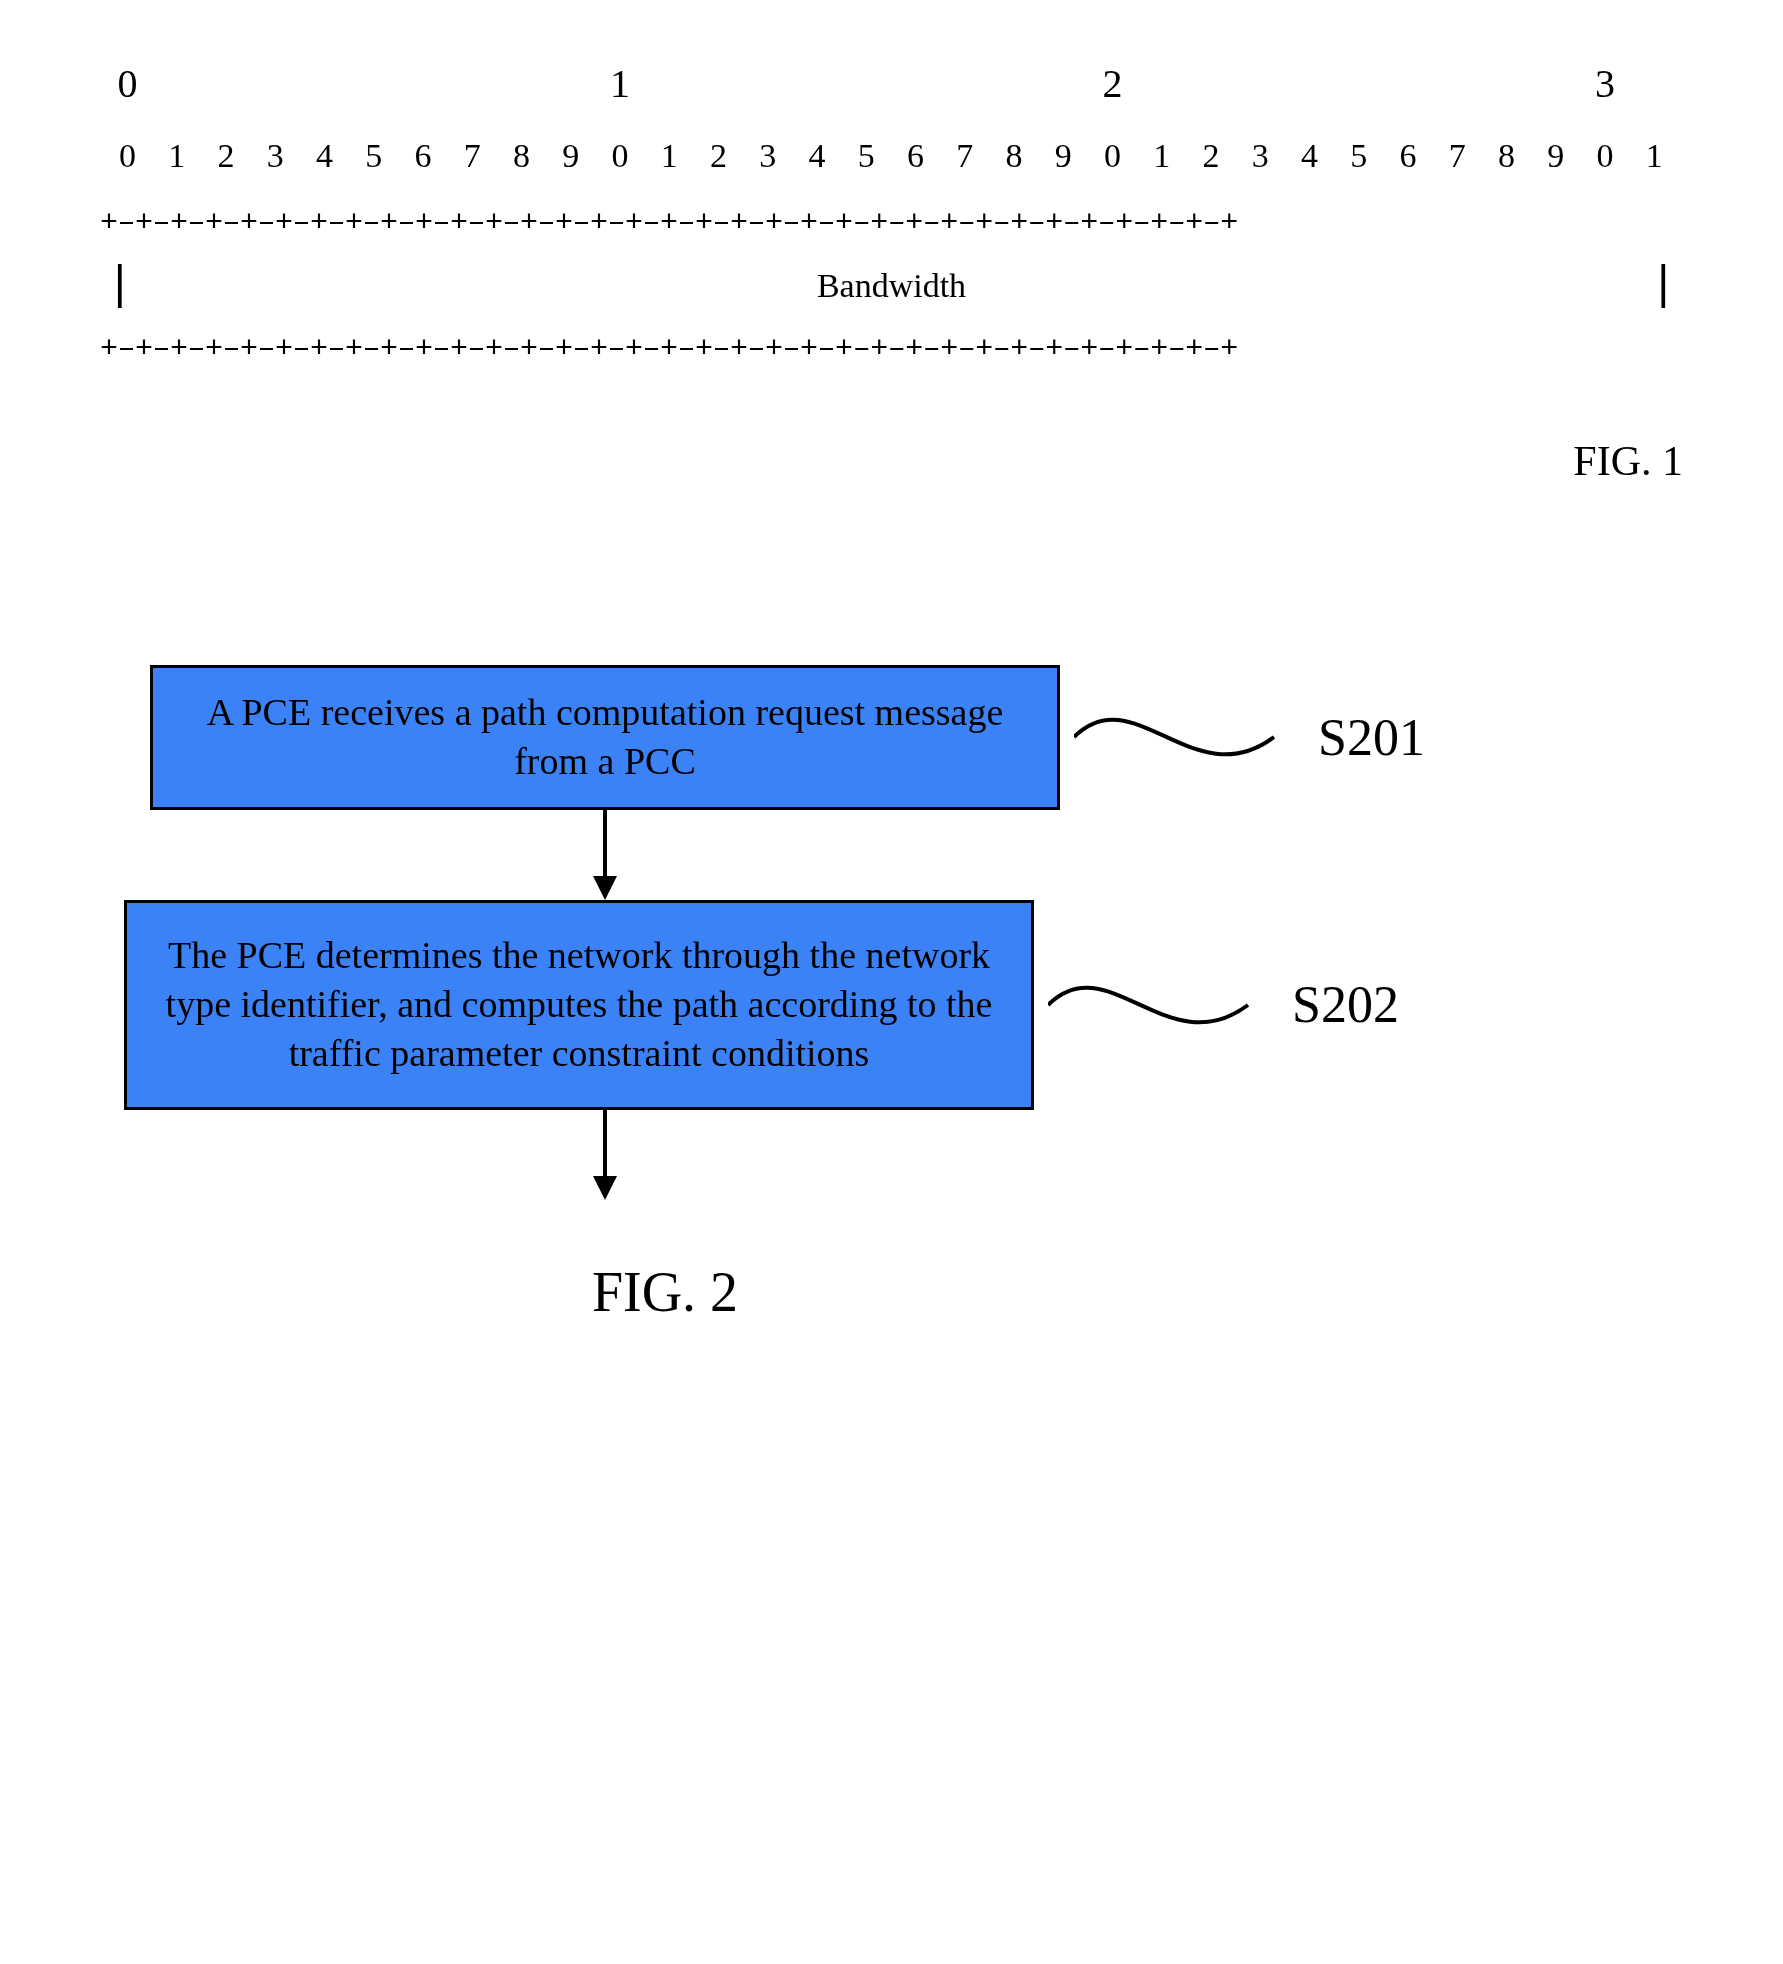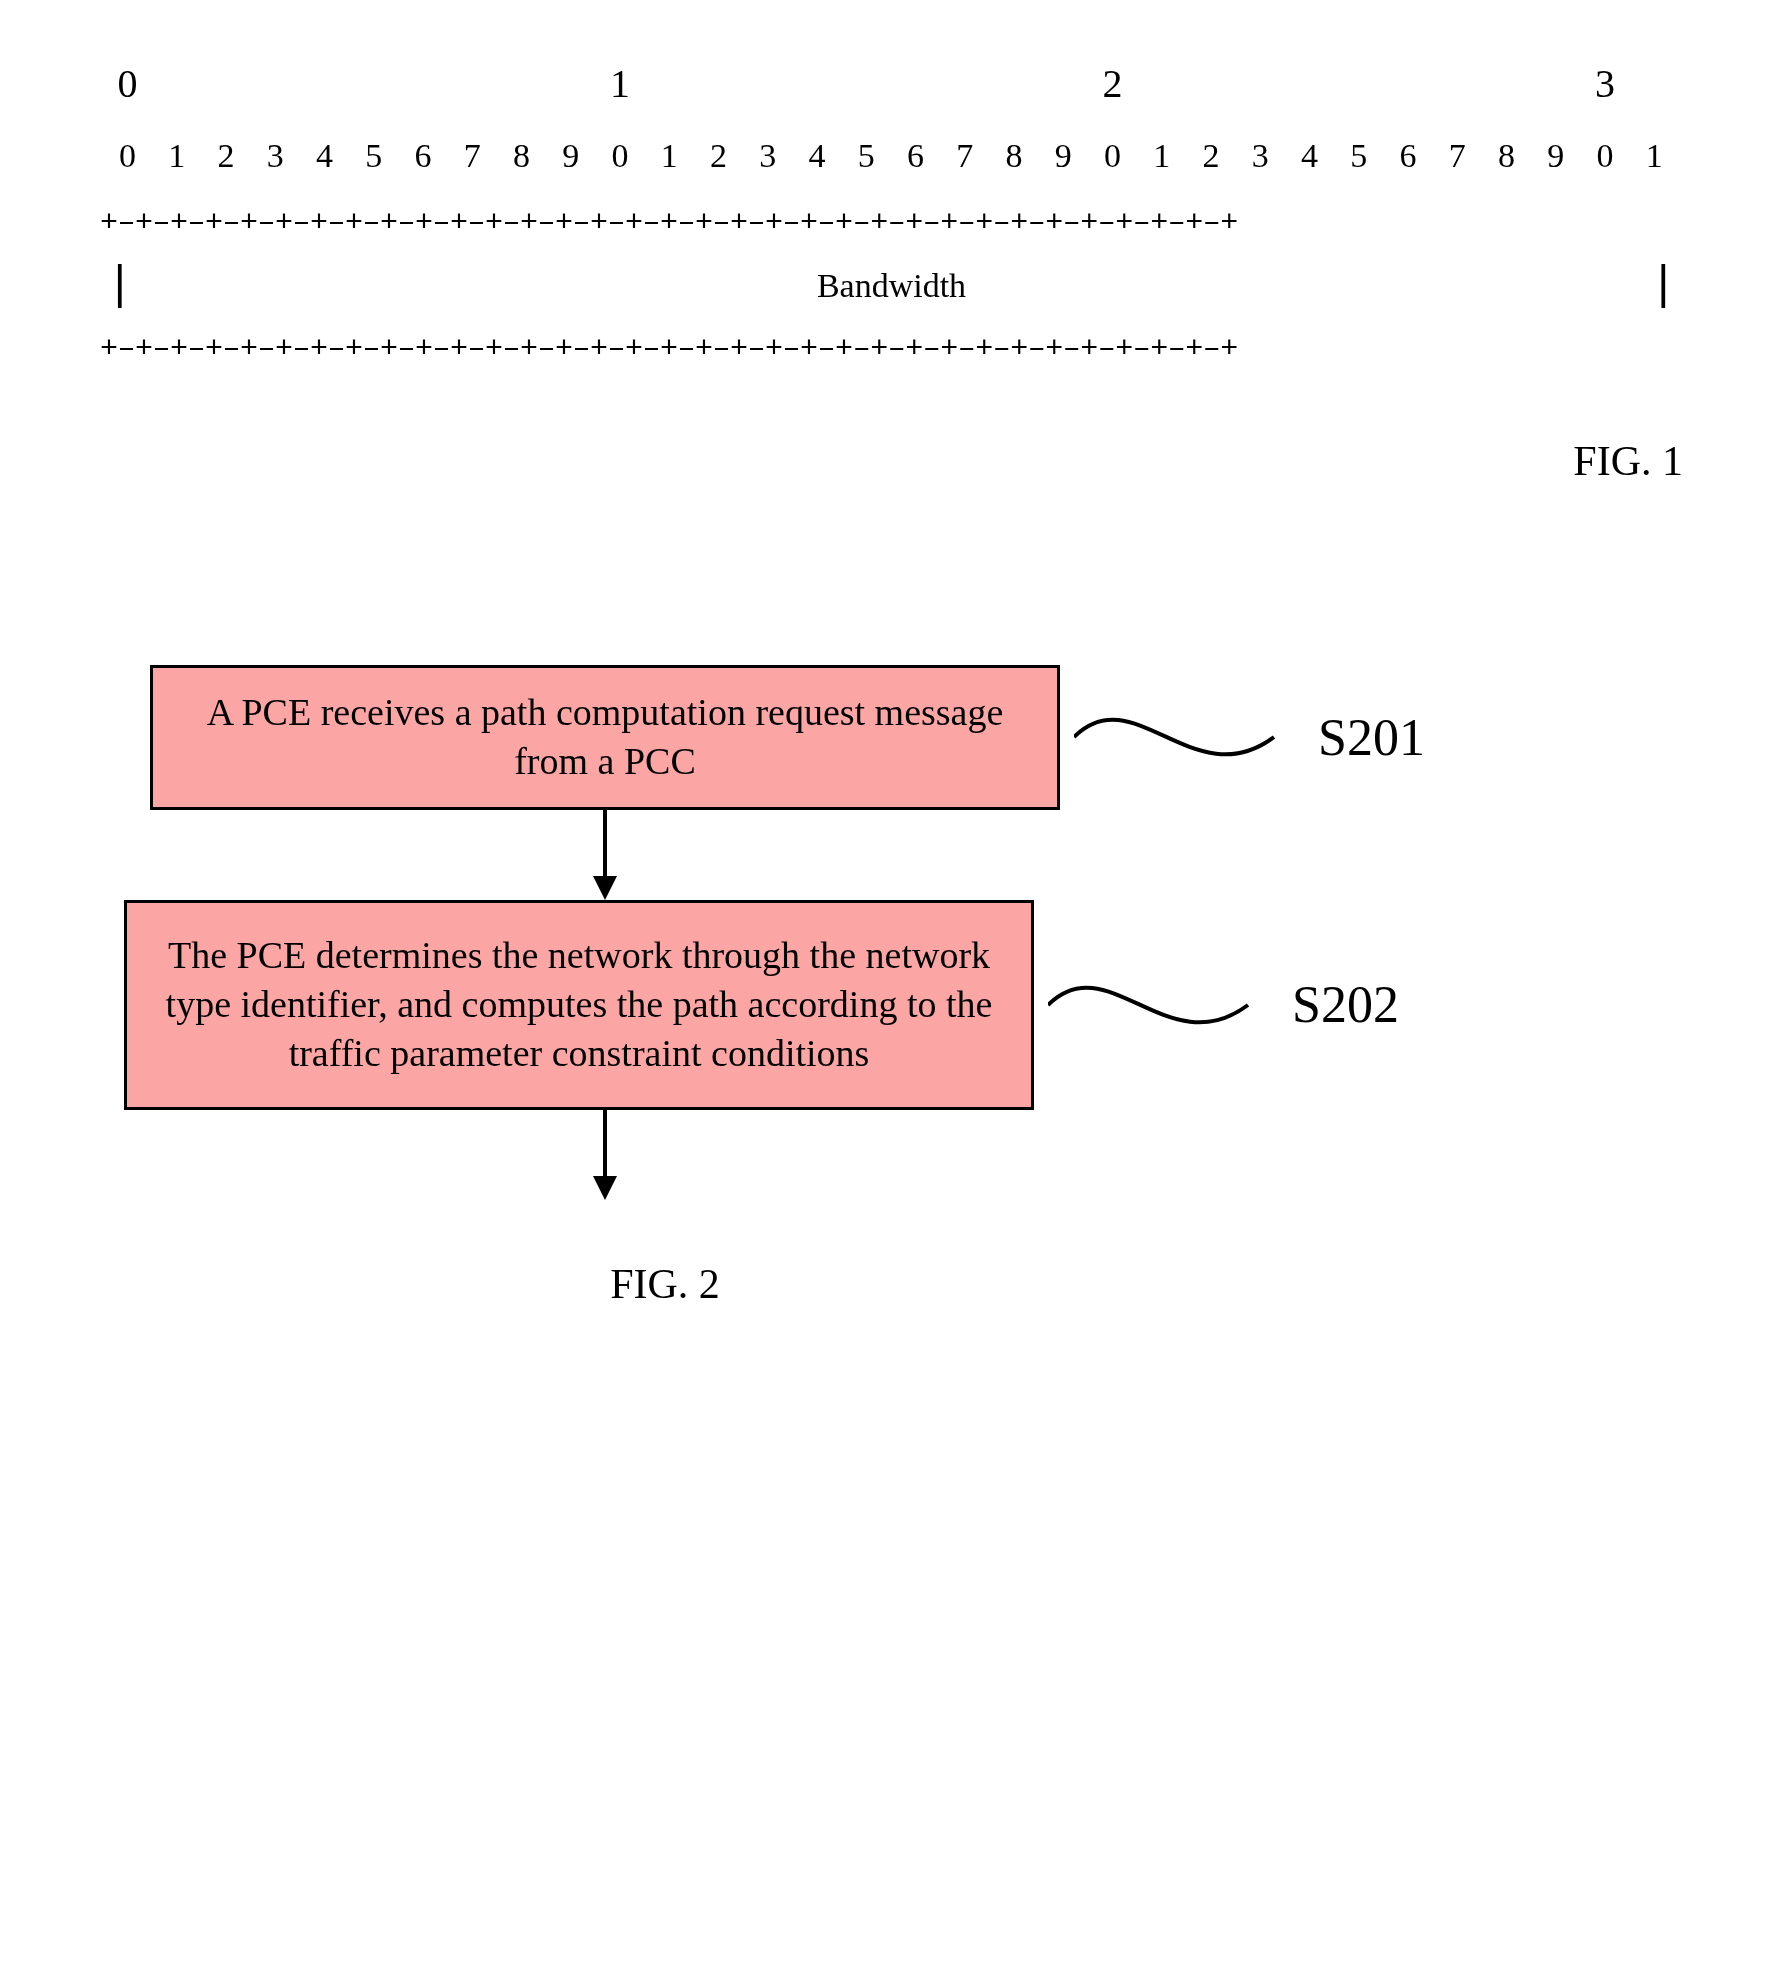--- a/index.html
+++ b/index.html
@@ -64,21 +64,21 @@
       align-items: center;
       gap: 14px;
     }
     .flow-box {
       border: 3px solid #000;
       width: 910px;
       padding: 20px 32px;
       font-size: 38px;
       line-height: 1.3;
       text-align: center;
-      background: #fca5a5;
+      background: #3b82f6;
       margin-left: 50px;
     }
     .flow-box.tall { min-height: 210px; display: flex; align-items: center; margin-left: 24px; }
     .connector-s {
       position: relative;
       width: 230px;
       height: 80px;
     }
     .connector-s svg { position: absolute; top: 0; left: 0; }
     .step-label { font-size: 52px; white-space: nowrap; }
@@ -87,21 +87,21 @@
       margin-left: 50px;
       width: 910px;
       display: flex;
       justify-content: center;
     }
     .arrow-down svg { display: block; }
 
     .fig2-caption {
       width: 1030px;
       text-align: center;
-      font-size: 42px;
+      font-size: 56px;
       margin-top: 60px;
       margin-left: 50px;
     }
   </style>
 </head>
 <body>
 
 <div class="fig1">
 
   <div class="bitscale" id="tens-row">

